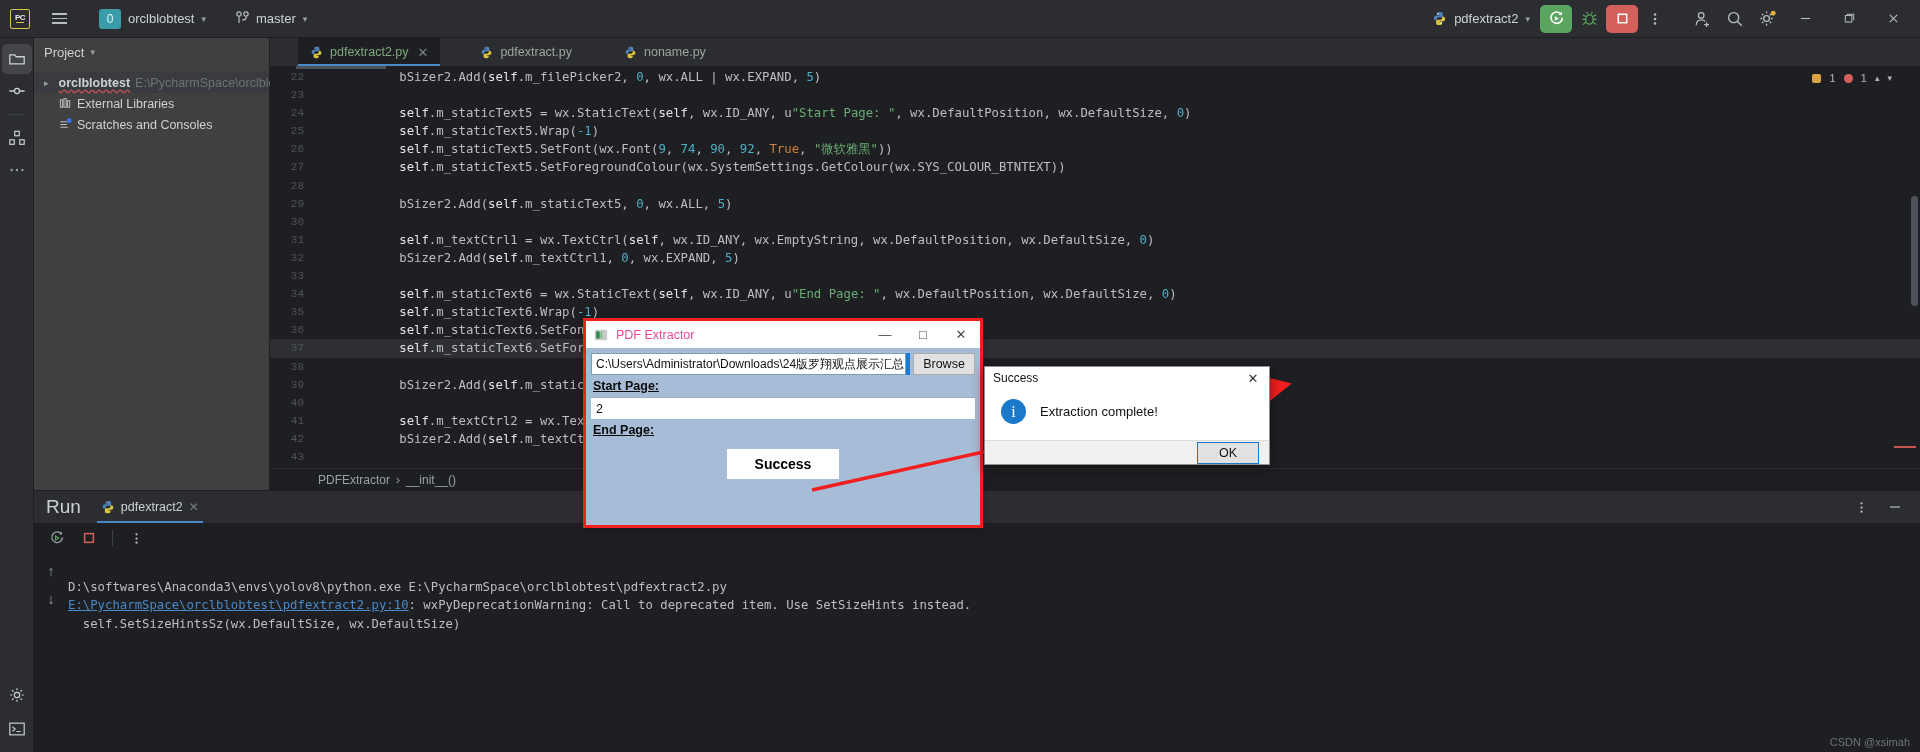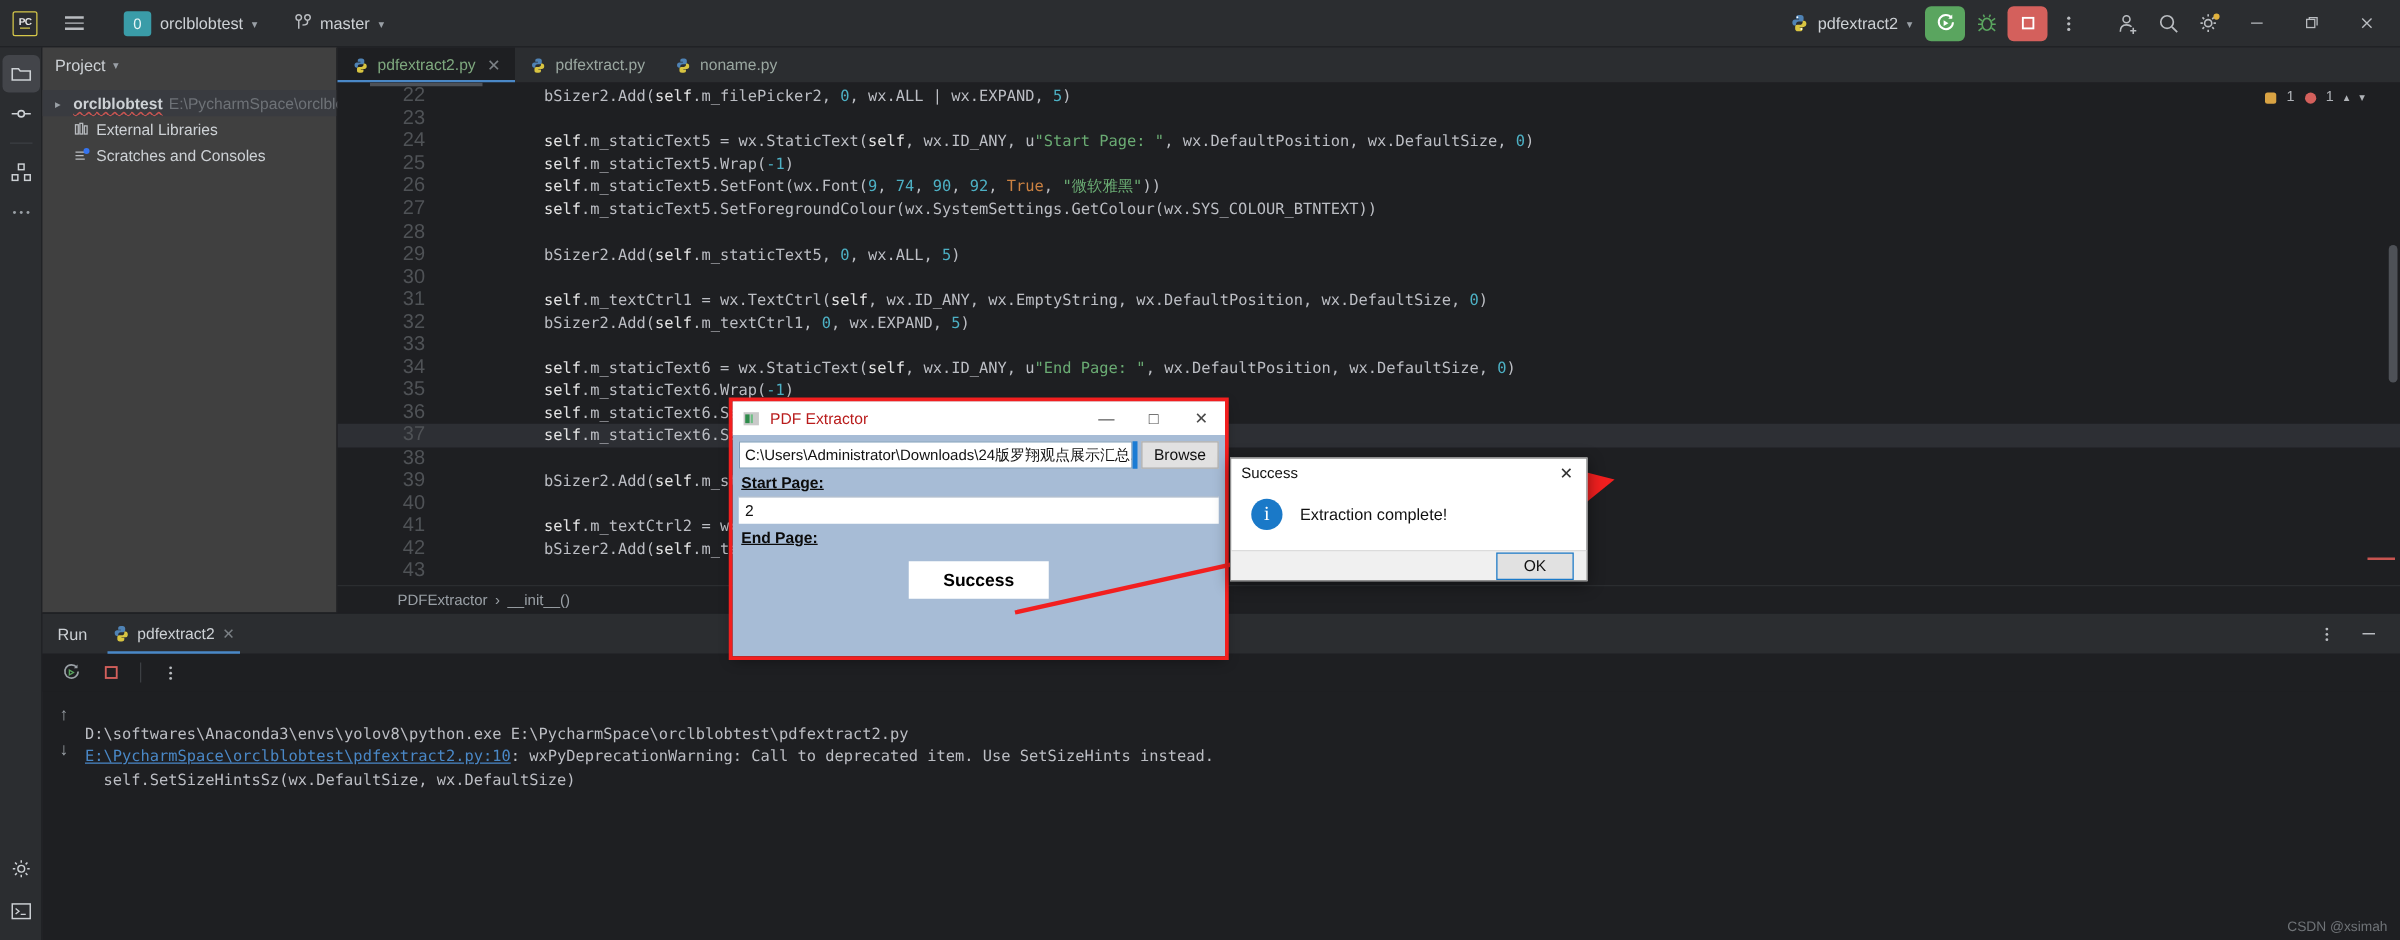--- a/index.html
+++ b/index.html
@@ -76,34 +76,34 @@
   .tnode.sel { background: #393b40; }
   .arrow { width: 10px; color:#9aa0a6; font-size:9px; }
   .tnode .nm { font-weight: bold; }
   .tnode .path { color:#6e7277; font-weight: normal; }
   .underline-red { text-decoration: underline wavy #c75450; text-underline-offset: 2px; }
 
   
   .editor-area { position:absolute; top:38px; left:270px; width: 1650px; height: 452px; background:#1e1f22; }
   .tabs { height: 28px; background: #2b2d30; display:flex; align-items:stretch; }
   .tab { display:flex; align-items:center; gap:7px; padding: 0 12px; font-size:12.5px;
-    color:#9aa7a0; cursor:pointer; position:relative; }
+    color:#9aa7a0; cursor:pointer; position:relative;margin-left:28px; }
   .tab.active { background: #1e1f22; color:#7ea87e; }
   .tab.active::after { content:''; position:absolute; left:0; right:0; bottom:0; height:2px; background:#4a88c7; }
   .tab .py { width: 13px; height:13px; }
   .tab .x { color:#7b8085; font-size: 13px; margin-left:2px; }
 
   .code-wrap { position:absolute; top:28px; left:0; right:0; bottom: 22px; overflow:hidden;
      background:#1e1f22; }
   .codescroll-top { position:absolute; top:0; left: 26px; width: 90px; height: 3px; background:#4e5157; }
   .code { font-family: "DejaVu Sans Mono", monospace; font-size: 12.3px; line-height: 18.1px;
      padding-top: 2px; white-space: pre; }
   .ln { display:flex; height: 18.1px; }
-  .ln .num { width: 42px; text-align:right; padding-right: 8px; color:#4f5256; font-size:16px;
-     flex: none; font-family:Liberation Sans, sans-serif;margin-left:36px; }
+  .ln .num { width: 42px; text-align:right; padding-right: 8px; color:#4f5256; font-size:11px;
+     flex: none; font-family:Liberation Mono, monospace; }
   .ln .gut { width: 28px; flex:none; }
   .ln .src { color:#bcbec4; }
   .ln.hl { background:#2d2f34; }
   .kself { color:#e5e5e5; }
   .num2 { color:#4db0c4; }
   .str { color:#6aab73; }
   .true { color:#cc8242; }
 
   .breadcrumb { position:absolute; bottom:0; left:0; right:0; height: 22px; background:#1e1f22;
     display:flex; align-items:center; padding-left: 8px; gap:6px; font-size:12px; color:#9aa0a6;
@@ -113,41 +113,41 @@
      font-size:11.5px; color:#b0b3b8; }
   .warn-dot { width:9px; height:9px; background:#d9a343; border-radius:2px; display:inline-block;}
   .err-dot { width:9px; height:9px; background:#d4605c; border-radius:50%; display:inline-block;}
   .scroll-v { position:absolute; right: 2px; top: 130px; width: 7px; height: 110px; background:#4e5157; border-radius:4px;}
   .mini-mark { position:absolute; right: 4px; top: 380px; width: 22px; height:2px; background:#c75450;}
 
   
   .runwin { position:absolute; top:490px; left: 34px; width: 1886px; height: 262px; background:#1e1f22;
      border-top: 1px solid #1e1f22;}
   .run-head { height: 32px; background:#2b2d30; display:flex; align-items:center; padding-left: 12px; gap: 16px;}
-  .run-head .title { color:#cdd1d5; font-size: 13px; }
+  .run-head .title { color:#cdd1d5; font-size: 19px; }
   .run-tab { display:flex; align-items:center; gap:6px; font-size:12.5px; color:#cdd1d5; position:relative;
     height:32px; padding: 0 4px; cursor:pointer;}
   .run-tab::after { content:''; position:absolute; left:0; right:0; bottom:0; height:2px; background:#4a88c7; }
   .run-head-right { margin-left:auto; display:flex; align-items:center; gap:4px; padding-right:10px; }
   .run-toolbar { height: 30px; display:flex; align-items:center; gap:2px; padding-left: 8px; background:#1e1f22;}
   .vsep { width:1px; height:16px; background:#3c3f43; margin: 0 6px; }
   .console { padding: 6px 0 0 0; display:flex; }
   .console-gutter { width: 34px; display:flex; flex-direction:column; align-items:center; gap:12px; padding-top: 4px;}
   .console-text { font-family:"DejaVu Sans Mono", monospace; font-size:12.3px; line-height: 18.5px;
      color:#bcbec4; white-space: pre; }
   .link { color:#4a88c7; text-decoration: underline; }
 
   
   .redbox { position:absolute; left: 583px; top: 318px; width: 400px; height: 210px;
      border: 3px solid #f21f1f; pointer-events:none; z-index: 60;}
   .pdfdlg { position:absolute; left: 586px; top: 321px; width: 394px; height: 204px;
      background: #a7bcd6; z-index: 55; font-family:"Liberation Sans", sans-serif;
      box-shadow: 0 3px 10px rgba(0,0,0,.4);}
   .pdf-title { height: 27px; background:#fff; display:flex; align-items:center; padding-left: 8px; gap:8px; }
-  .pdf-title .ttxt { color:#b91c1c; font-size:12.5px; }
+  .pdf-title .ttxt { color:#ec4899; font-size:12.5px; }
   .pdf-ctrls { margin-left:auto; display:flex; }
   .pdf-ctrl { width: 38px; height: 27px; display:flex; align-items:center; justify-content:center;
      color:#4a4a4a; font-size: 13px; cursor:pointer;}
   .pdf-body { padding: 5px 5px 0 5px; }
   .pathrow { display:flex; height: 22px; }
   .pathbox { flex:1; background:#fff; border: 1px solid #7f9db9; display:flex; align-items:center;
      padding: 0 4px; font-size: 12px; color:#111; overflow:hidden; white-space:nowrap;}
   .pathcaret { width: 4px; background: #1a7bd4; }
   .browsebtn { width: 62px; margin-left: 3px; background:#e1e1e1; border:1px solid #adadad;
      display:flex; align-items:center; justify-content:center; font-size:12.5px; color:#111; cursor:pointer;}

